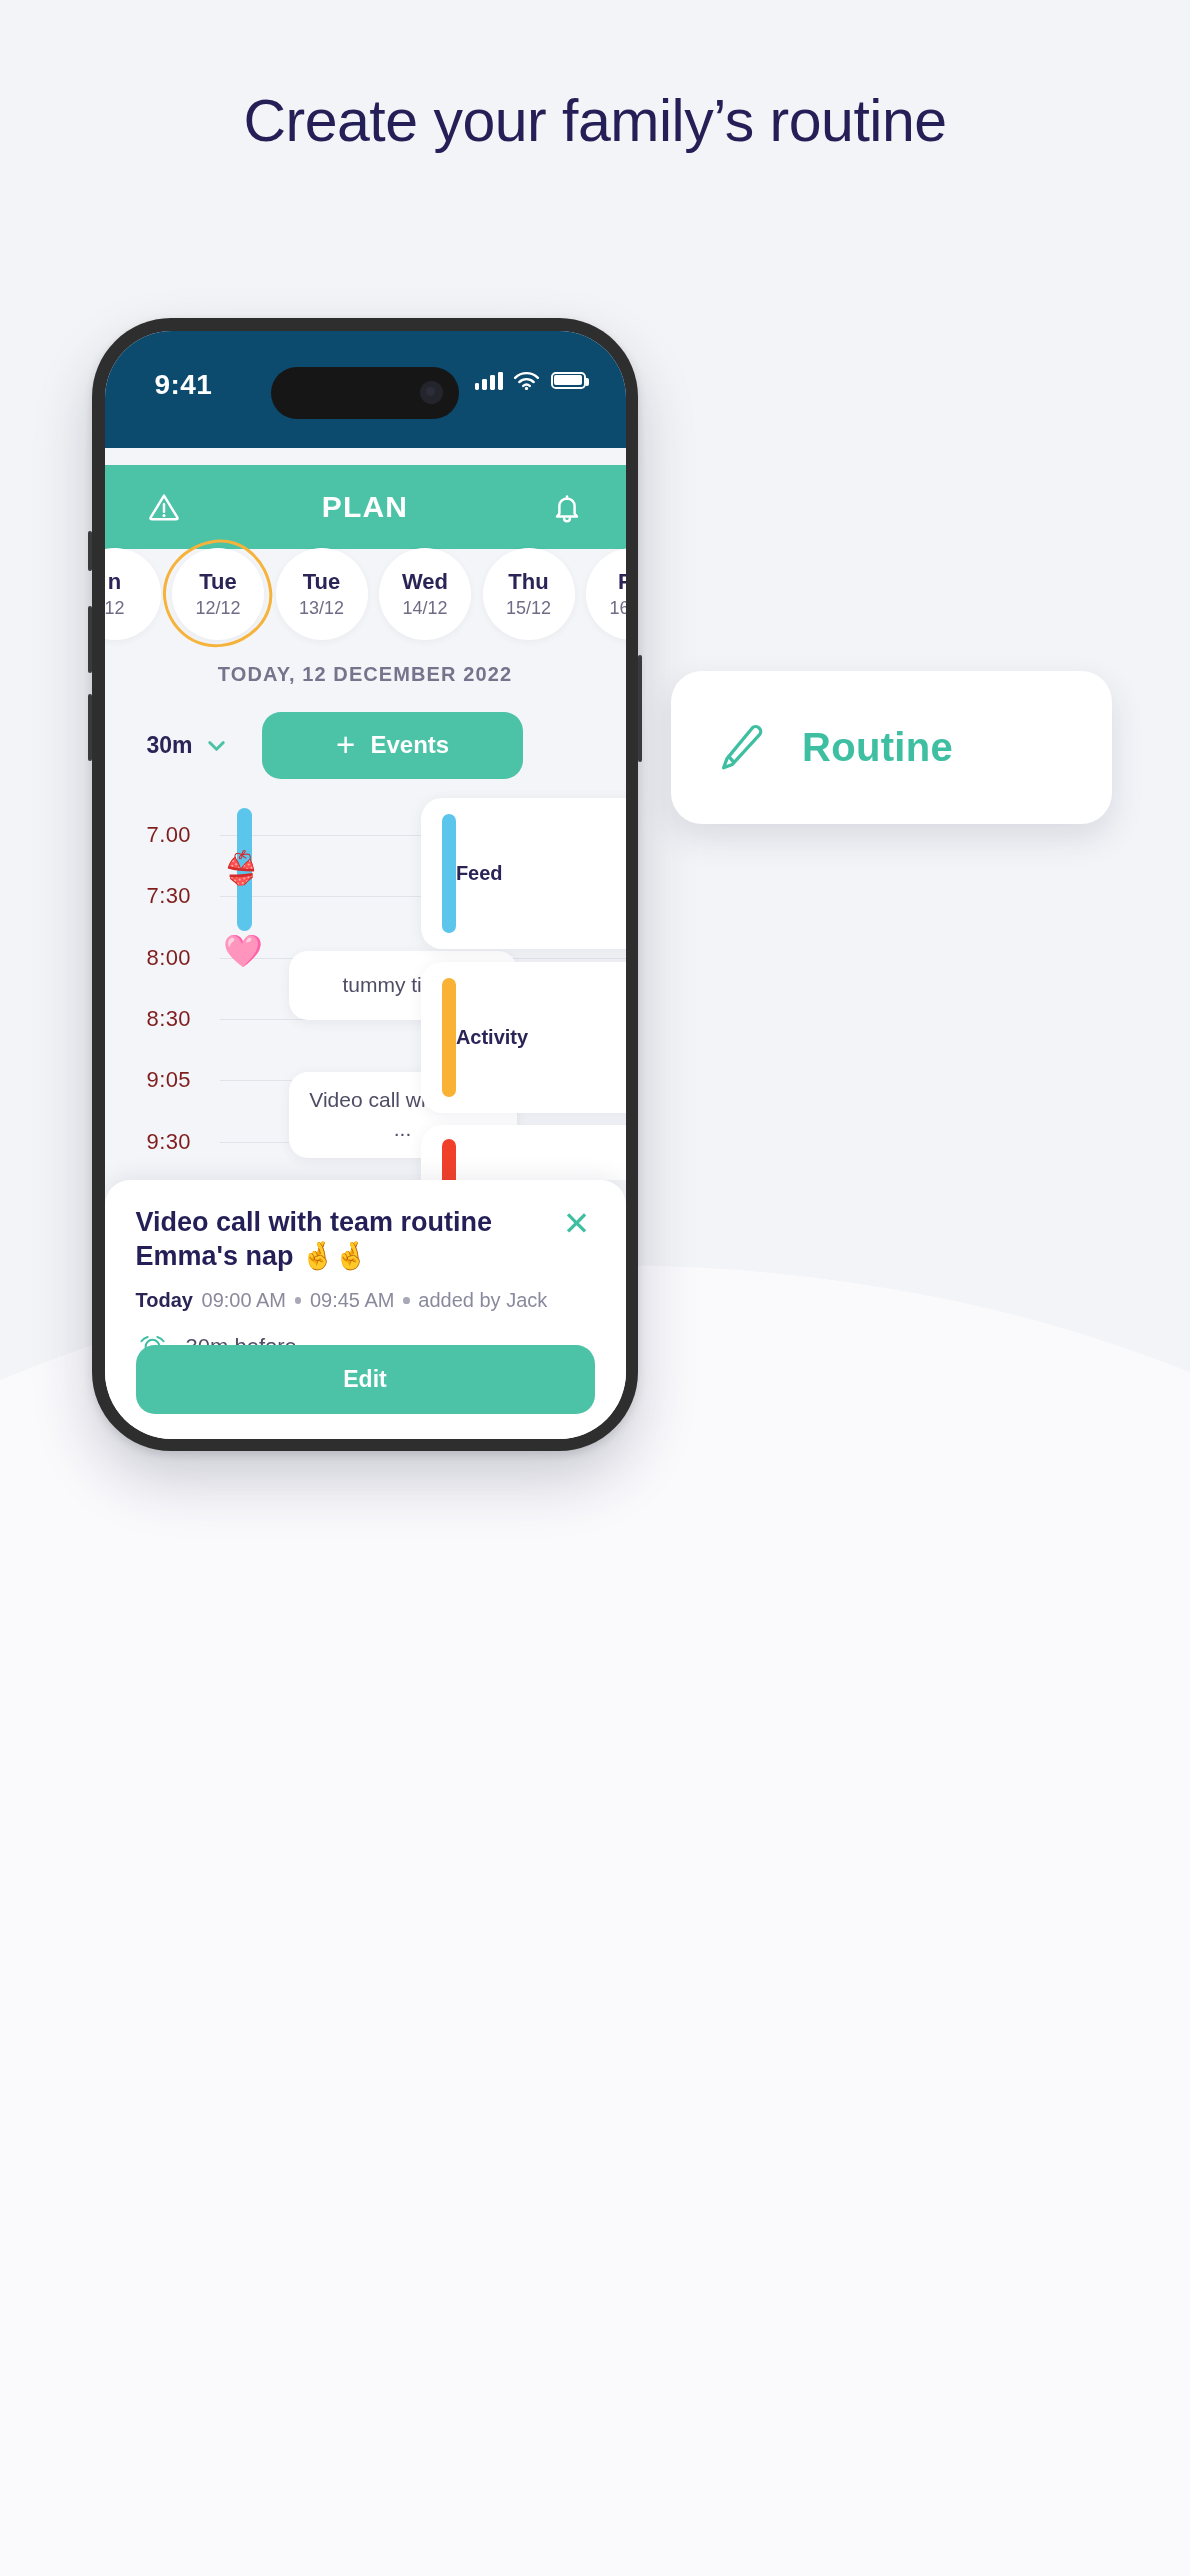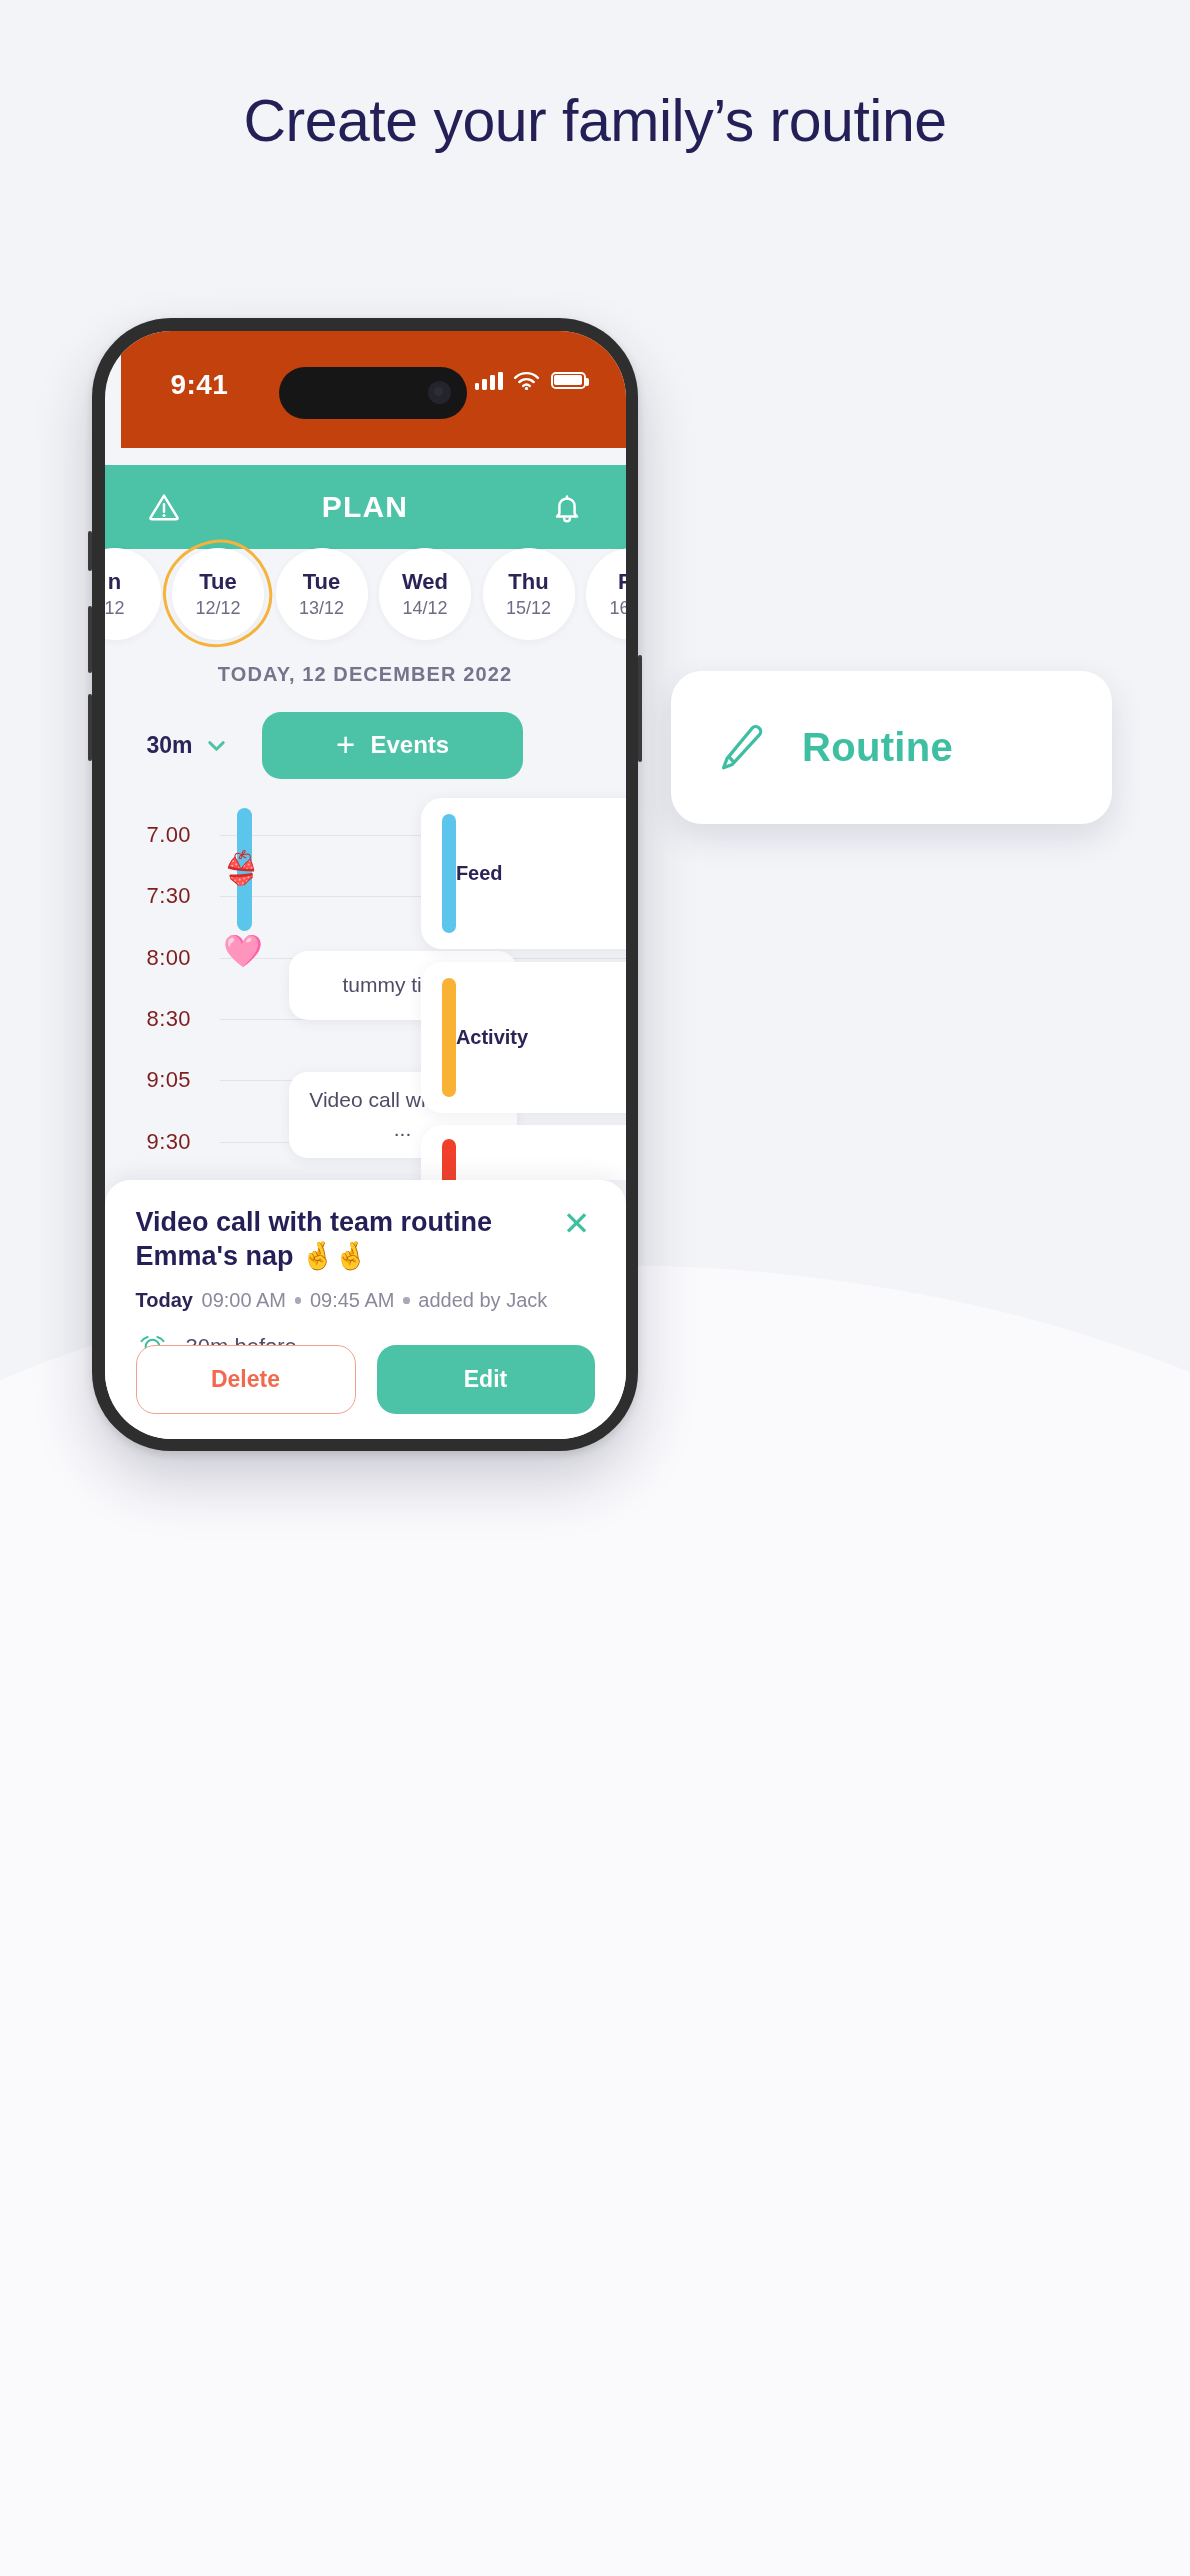--- a/index.html
+++ b/index.html
@@ -53,22 +53,22 @@
   .screen {
     position: absolute;
     left: 12.5px; top: 12.5px; right: 12.5px; bottom: 12.5px;
     border-radius: 67px;
     background: #f4f5f8;
     overflow: hidden;
   }
 
   
   .statusbar {
-    position: absolute; left:16px; right:0; top:0; height: 117px;
-    background: #c2410c;
+    position: absolute; left:0; right:0; top:0; height: 117px;
+    background: #0c4a6e;
     color: #fff;
   }
   .status-time {
     position: absolute; left: 50px; top: 38px;
     font-size: 28px; font-weight: 700; letter-spacing: 0.4px;
   }
   .status-right {
     position:absolute; right: 40px; top: 40px;
     display:flex; align-items:center; gap: 10.5px;
   }
@@ -416,21 +416,20 @@
         <div class="sheet-remind">
           <svg width="33" height="33" viewBox="0 0 34 34">
             <path d="M10 22 V16 a7 7 0 0 1 14 0 v6 l2 2.4 H8 Z" fill="none" stroke="#3fbfa2" stroke-width="2.1" stroke-linejoin="round"></path>
             <path d="M14.4 26.6 a2.8 2.8 0 0 0 5.2 0" fill="none" stroke="#3fbfa2" stroke-width="2.1" stroke-linecap="round"></path>
             <path d="M5.6 10.6 A11 11 0 0 1 12 6.2" fill="none" stroke="#3fbfa2" stroke-width="2.1" stroke-linecap="round"></path>
             <path d="M28.4 10.6 A11 11 0 0 0 22 6.2" fill="none" stroke="#3fbfa2" stroke-width="2.1" stroke-linecap="round"></path>
           </svg>
           <span>30m before</span>
         </div>
         <div class="sheet-actions">
-          <button class="btn btn-delete">Delete</button>
           <button class="btn btn-edit">Edit</button>
         </div>
       </div>
 
     </div>
   </div>
 
   <div class="routine-chip" style="left:671px; top:671px; right:auto;">
     <svg width="56" height="56" viewBox="0 0 58 58">
       <path d="M40.5 8.5 a5 5 0 0 1 7.5 7 L20 46 L11 49.5 L14.5 40 Z" fill="none" stroke="#3fbfa2" stroke-width="3.4" stroke-linejoin="round" stroke-linecap="round"></path>

